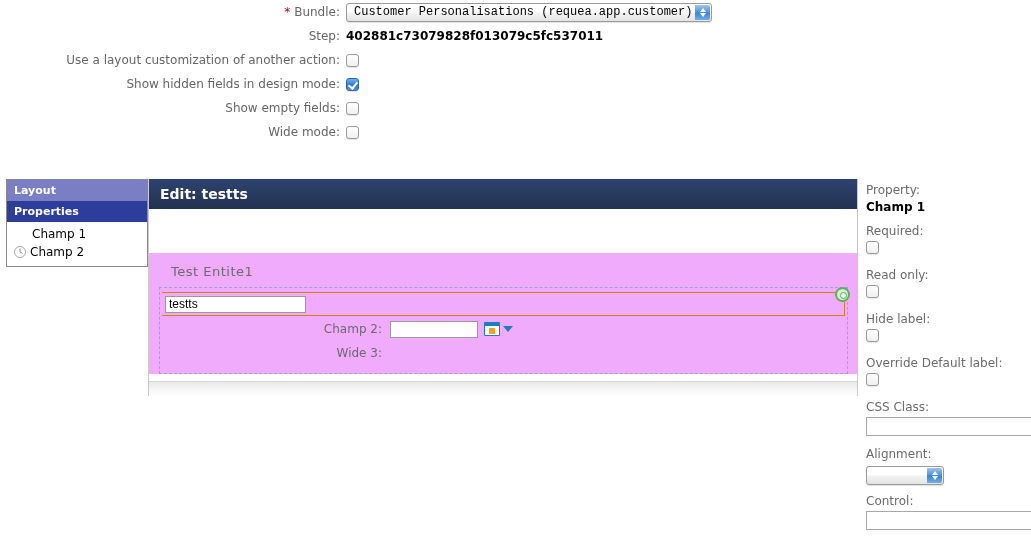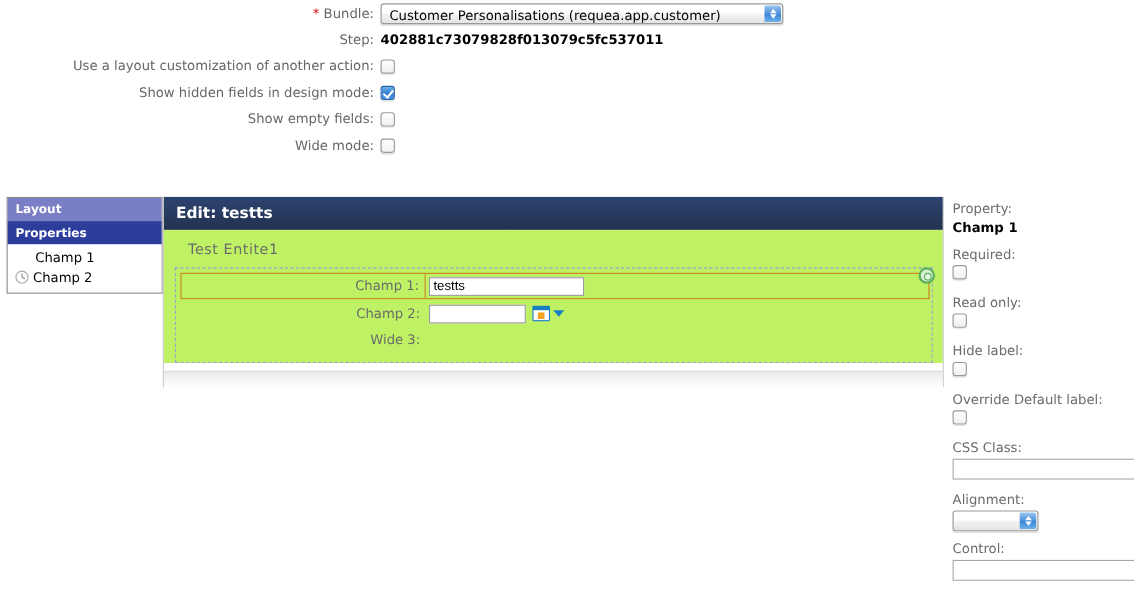--- a/index.html
+++ b/index.html
@@ -45,22 +45,23 @@
 
   
   .mac-select {
     position: relative;
     height: 19px;
     border: 1px solid #9a9a9a;
     border-radius: 3px;
     background: linear-gradient(to bottom, #ffffff 0%, #ffffff 45%, #f2f2f2 55%, #e4e4e4 100%);
     box-shadow: 0 1px 1px rgba(0,0,0,0.12);
     display: inline-flex;
-    align-items: flex-end;
-    box-sizing: border-box;
+    align-items: center;
+    box-sizing: border-box;
+    font-family: Liberation Mono, monospace;
   }
   .mac-select .sel-text {
     padding-left: 7px;
     padding-right: 22px;
     font-size: 12px;
     color: #000;
     white-space: nowrap;
     overflow: hidden;
   }
   .mac-select .spinner {
@@ -163,21 +164,22 @@
     background: linear-gradient(to bottom, #2d4370 0%, #22324f 100%);
     color: #fff;
     font-size: 14px;
     font-weight: bold;
     display: flex;
     align-items: center;
     padding-left: 11px;
   }
   #main-body {
     padding: 0 0 0 0;
-    background: #bef264;
+    background: #f0abfc;
+    margin-top: 44px;
   }
   #entity-title {
     font-size: 13px;
     color: #6b6b6b;
     letter-spacing: 0.5px;
     padding: 11px 0 8px 22px;
   }
   #field-box {
     margin: 0 9px 0 10px;
     border: 1px dashed #99a4d0;
@@ -393,21 +395,20 @@
   <div id="main-header">
     <span>Edit: testts</span>
   </div>
 
   <div id="main-body">
     <div id="entity-title">Test Entite1</div>
 
     <div id="field-box">
 
       <div class="field-row selected">
-        <div class="field-label-cell">Champ 1:</div>
         <div class="sel-wrap">
           <input class="txt-input" id="champ1-input" type="text" value="testts" style="">
           <span class="gear-icon"></span>
         </div>
       </div>
 
       <div class="field-row">
         <div class="field-label-cell">Champ 2:</div>
         <input class="txt-input" id="champ2-input" type="text" value="" style="">
         <span class="cal-icon"></span>

